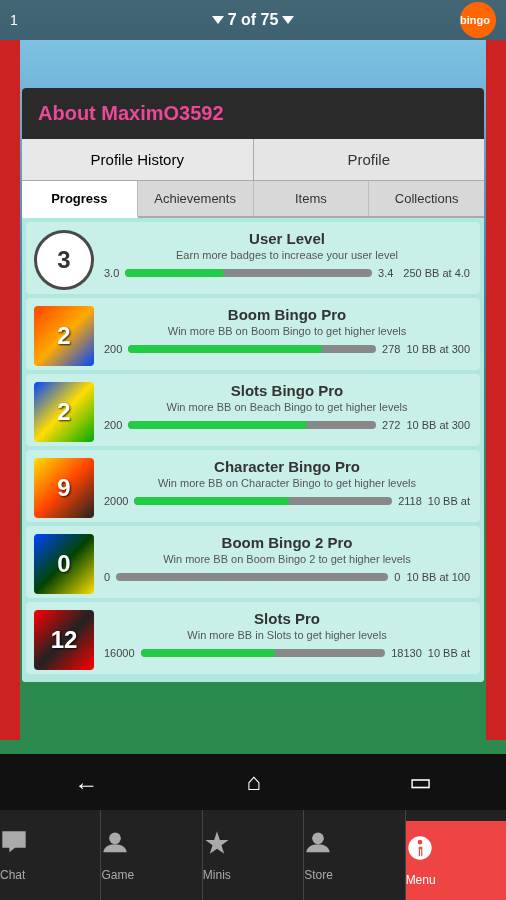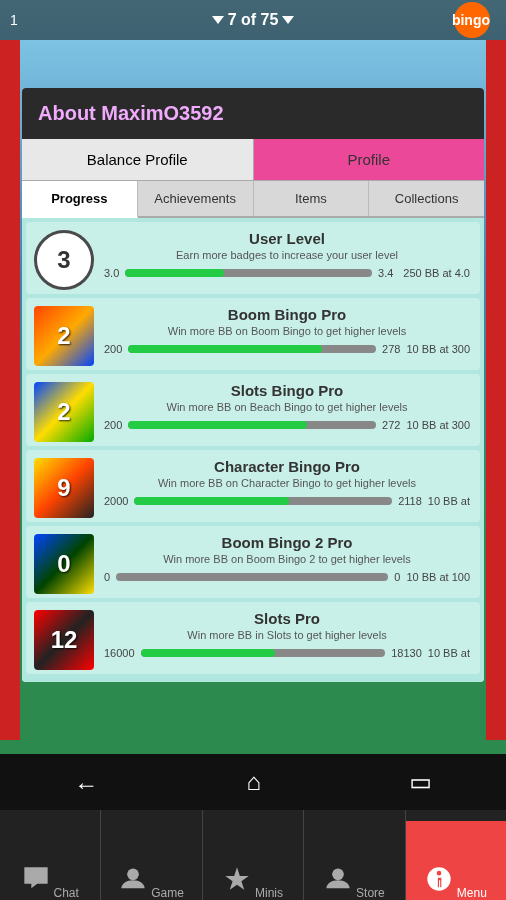--- a/index.html
+++ b/index.html
@@ -48,62 +48,62 @@
       display: inline-block;
     }
     .top-left-num {
       position: absolute;
       left: 10px;
       color: white;
       font-size: 14px;
     }
     .bingo-logo {
       position: absolute;
-      right: 16px;
+      right: 10px;
       width: 36px; height: 36px;
       background: #ff6600;
       border-radius: 50%;
-      display: flex; align-items: center; justify-content: flex-end;
-      color: white; font-size: 14px; font-weight: bold;
+      display: flex; align-items: center; justify-content: flex-start;
+      color: white; font-size: 11px; font-weight: bold;
     }
 
     
     .modal {
       position: absolute;
       top: 88px;
       left: 22px;
       right: 22px;
       background: #e8e8e8;
       border-radius: 4px;
       z-index: 20;
       overflow: hidden;
     }
 
     .modal-title {
       background: #2a2a2a;
-      color: #f0abfc;
+      color: #ec4899;
       font-size: 20px;
       font-weight: bold;
       padding: 14px 16px;
     }
 
     
     .top-tabs {
       display: flex;
       background: #c8c8c8;
       border-bottom: 1px solid #aaa;
     }
     .top-tab {
       flex: 1;
       padding: 12px 8px;
       text-align: center;
       font-size: 15px;
       color: #333;
       cursor: pointer;
-      background: #ec4899;
+      background: #e5e5e5;
       border-right: 1px solid #aaa;
     }
     .top-tab:last-child { border-right: none; }
     .top-tab.active {
       background: #e8e8e8;
       color: #000;
     }
 
     
     .sub-tabs {
@@ -240,22 +240,22 @@
       position: absolute;
       bottom: 0; left: 0; right: 0;
       height: 90px;
       background: #222;
       display: flex;
       z-index: 30;
     }
     .nav-item {
       flex: 1;
       display: flex;
-      flex-direction: row;
-      align-items: flex-end;
+      flex-direction: column;
+      align-items: flex-start;
       justify-content: center;
       gap: 4px;
       cursor: pointer;
       color: #aaa;
       font-size: 12px;
       border-right: 1px solid #444;
     }
     .nav-item:last-child { border-right: none; }
     .nav-item.active { background: #ef4444; color: white; margin-top: 11px; }
     .nav-icon {
@@ -315,21 +315,21 @@
   <div class="bingo-logo">
     <span>bingo</span>
   </div>
 </div>
 
 <div class="modal">
   <div class="modal-title">About MaximO3592</div>
 
   <div class="top-tabs">
     <div class="top-tab active">
-      <span>Balance Profile</span>
+      <span>Profile History</span>
     </div>
     <div class="top-tab">
       <span>Profile</span>
     </div>
   </div>
 
   <div class="sub-tabs">
     <div class="sub-tab active">
       <span>Progress</span>
     </div>

